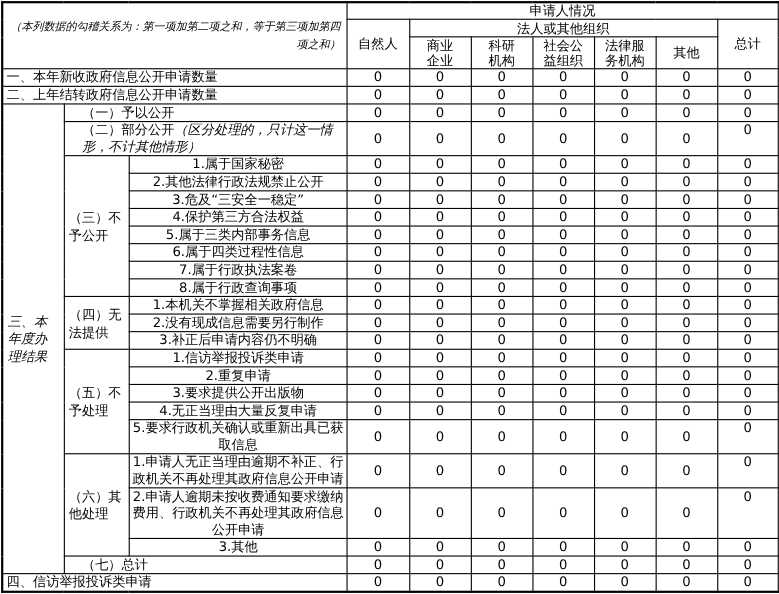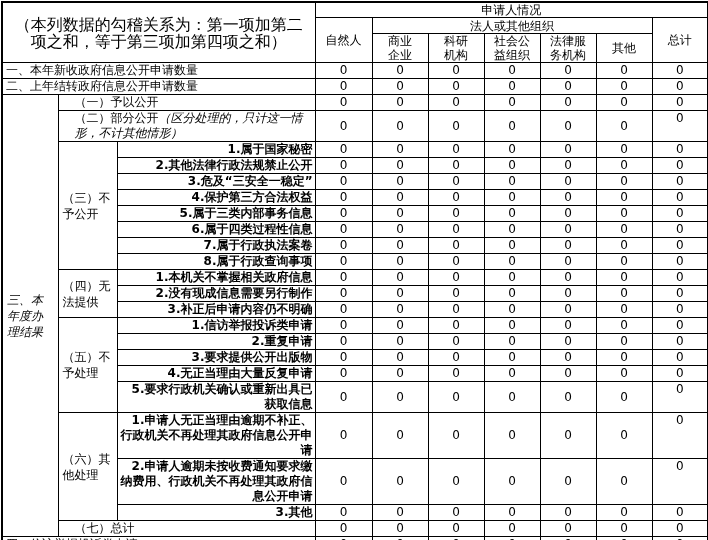--- a/index.html
+++ b/index.html
@@ -19,40 +19,41 @@
     border:1px solid #000;
     font-size:12px;
     line-height:15px;
     padding:0 2px;
     overflow:hidden;
     vertical-align:middle;
     word-break:break-all;
   }
   
   .note{
-    font-size:16px;
+    font-style:italic;
+    font-size:10px;
     line-height:17px;
     padding:2px 5px;
     vertical-align:middle;
-    text-align:center;
+    text-align:right;
   }
   .hc{text-align:center;line-height:14px;}
   .pre{white-space:pre-line;}
   
   .toplabel{text-align:left;padding-left:3px;}
   .sublabel{text-align:left;padding-left:16px;}
   .section{
     text-align:left;padding:0 4px;
     white-space:pre-line;vertical-align:middle;line-height:16px;font-style:italic;
   }
   .subsection{
     text-align:left;padding:0 4px;
     white-space:pre-line;vertical-align:middle;line-height:16px;
   }
-  .item{text-align:right;padding-left:3px;font-weight:bold;}
+  .item{text-align:center;padding-left:3px;}
   .note-inline{font-style:italic;}
   
   .val{text-align:center;vertical-align:middle;height:15px;}
   .val.total{vertical-align:top;}
 </style>
 </head>
 <body>
 
 <table>
   <colgroup>

